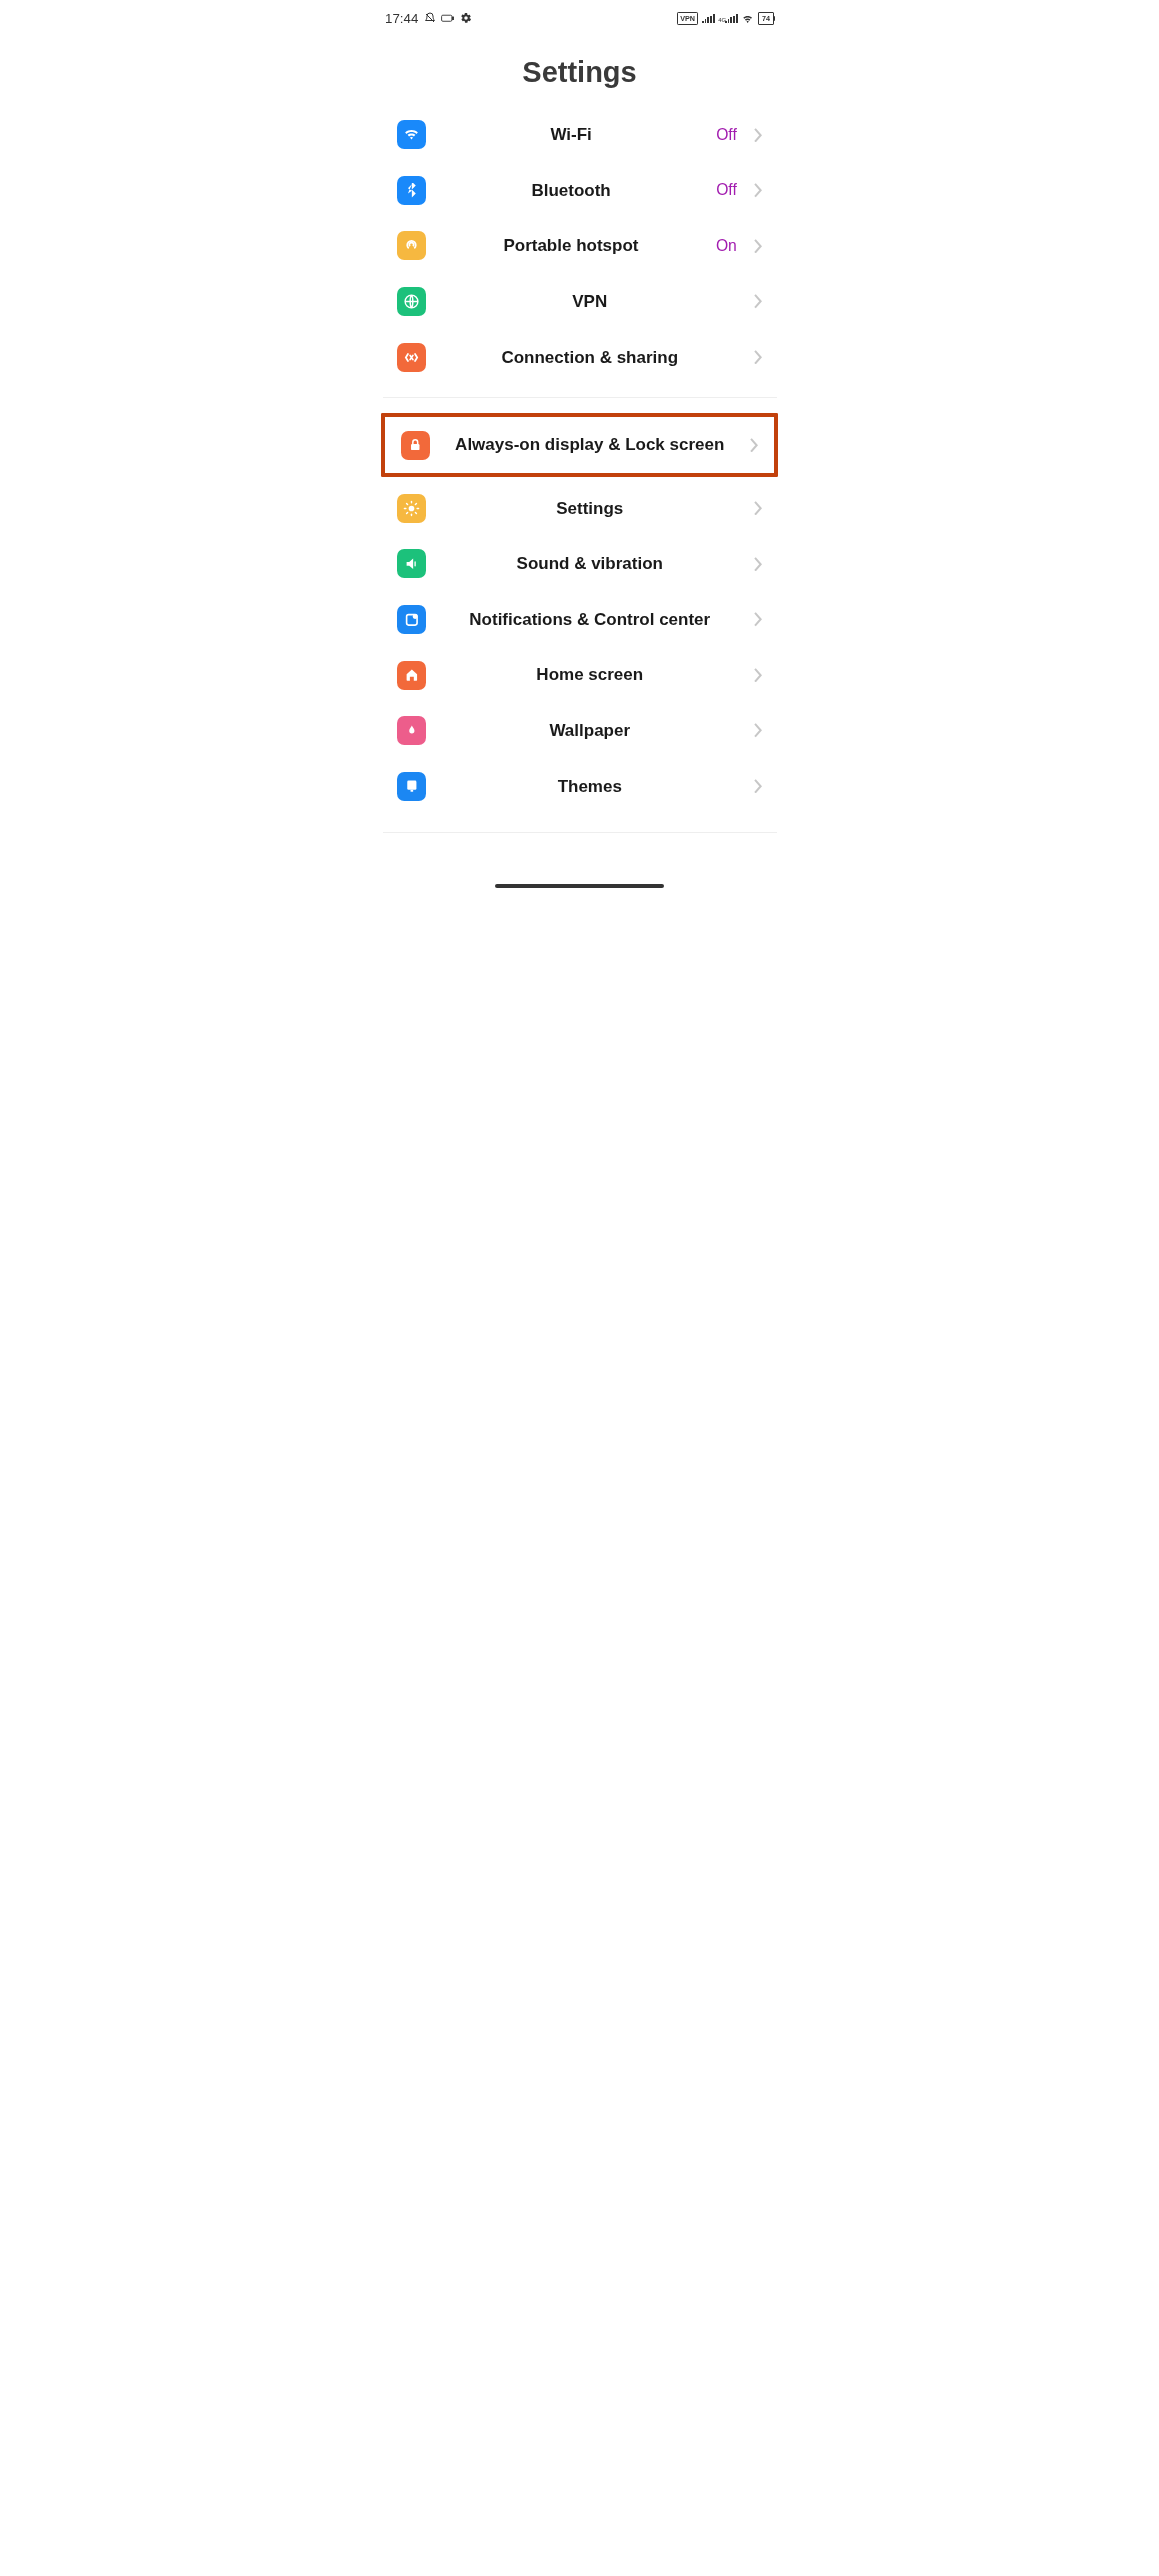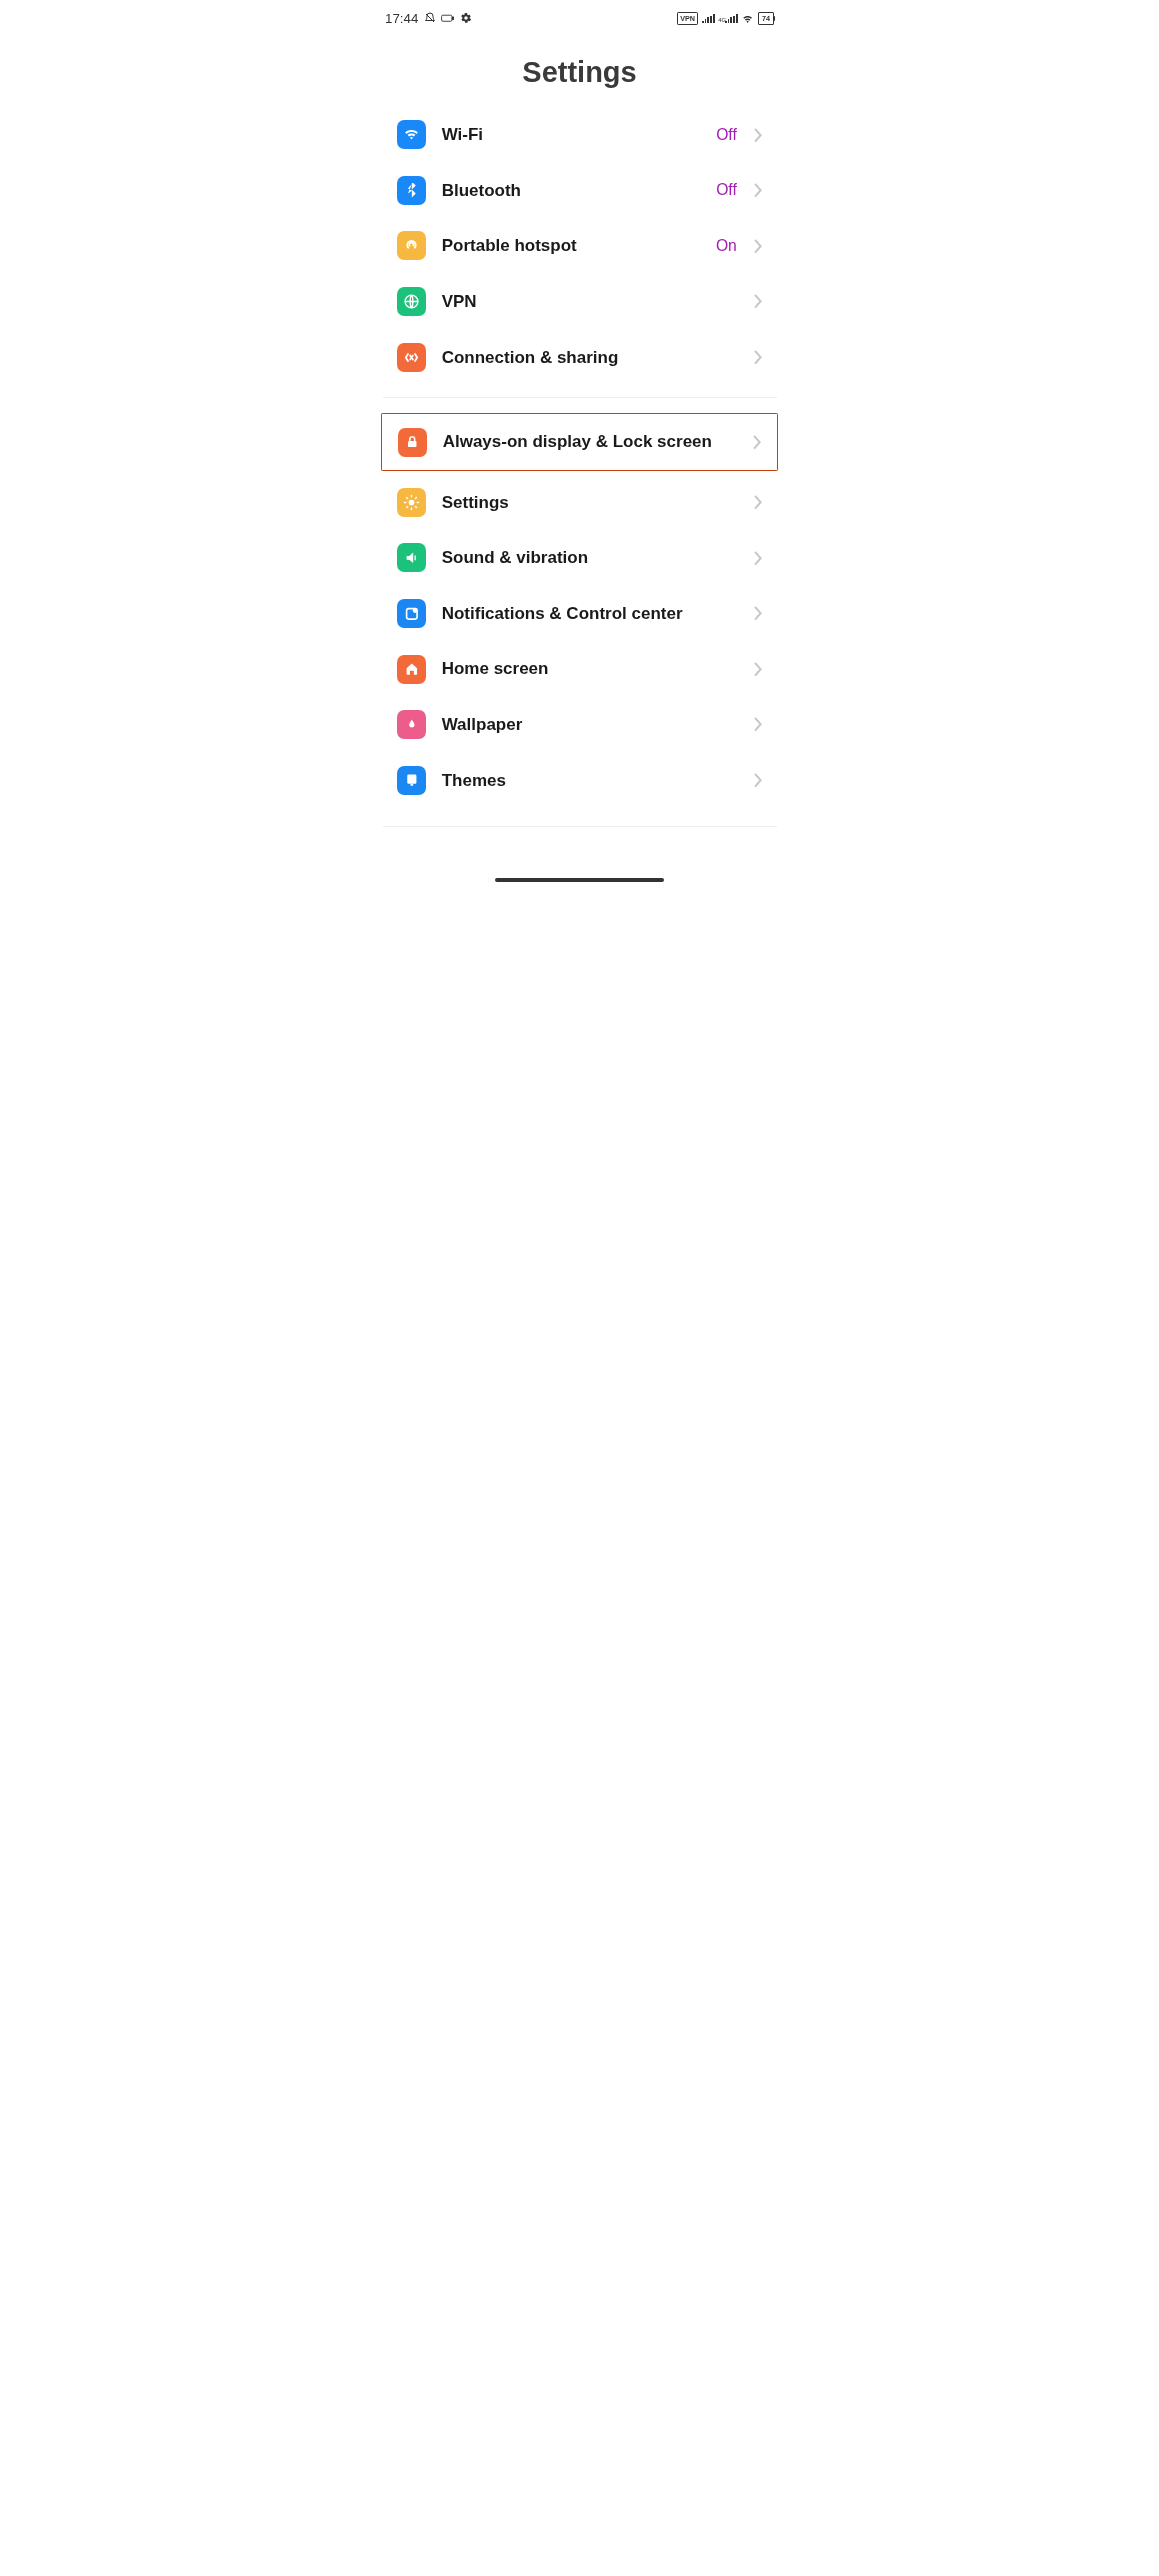--- a/index.html
+++ b/index.html
@@ -34,21 +34,21 @@
     .sig4g { font-size:6px; line-height:1; margin-right:-1.2px;}
     .battery { border:0.9px solid #333; border-radius:1px; font-size:7.2px; font-weight:700; padding:0.6px 3px; position:relative;}
     .battery::after{content:""; position:absolute; right:-2.4px; top:3px; width:1.5px; height:4.2px; background:#333; border-radius:0 1.2px 1.2px 0;}
     .page-title {
       text-align: center;
       font-size: 29px;
       font-weight: 600;
       color: #3a3a3a;
       padding: 24px 0 18px 0;
     }
-    .list { padding: 0 0 24px 0; }
+    .list { padding: 0 0 24px 0; text-align: center; }
     .row {
       display: flex;
       align-items: center;
       padding: 13.3px 29px;
       gap: 15.7px;
       cursor: pointer;
     }
     .row .icon-wrap {
       width: 29px; height: 29px;
       border-radius: 7.2px;
@@ -68,21 +68,21 @@
       font-weight: 400;
       margin-right: 1px;
     }
     .row .chevron { flex-shrink:0; }
     .divider {
       height: 0.6px;
       background: #eee;
       margin: 12px 14.5px 15.7px 14.5px;
     }
     .highlight-box {
-      border: 1px solid #c2410c;
+      border: 4px solid #c2410c;
       margin: 0 13.3px 3.6px 13.3px;
       border-radius: 1.2px;
     }
     .highlight-box .row { padding: 13.3px 15.7px; }
     .home-indicator {
       width: 169px; height: 4.2px;
       background: #333;
       border-radius: 2.4px;
       margin: 12px auto 6px auto;
     }

